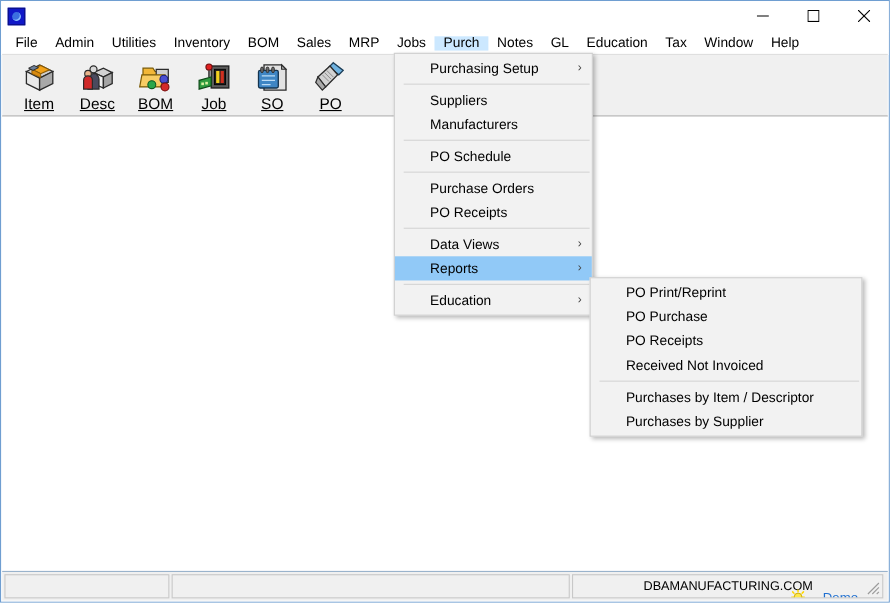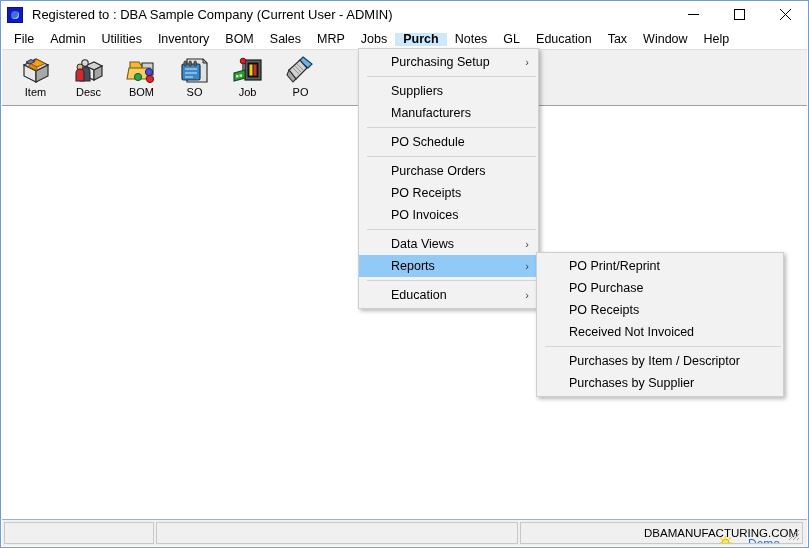--- a/index.html
+++ b/index.html
@@ -93,21 +93,20 @@
     color: #000000;
     padding: 0 8px;
     display: flex;
     align-items: center;
     white-space: nowrap;
     cursor: default;
     line-height: 1;
   }
   .menu-top-item.active {
     background: #cce8ff;
-    font-weight: bold;
   }
 
   
   #toolbar {
     position: absolute;
     left: 1px;
     top: 48px;
     right: 1px;
     height: 57px;
     background: #f0f0f0;
@@ -128,25 +127,26 @@
     padding-top: 4px;
     box-sizing: border-box;
     cursor: default;
   }
   .tool-icon {
     width: 32px;
     height: 32px;
     display: block;
   }
   .tool-label {
-    font-size: 11px;
+    font-size: 14px;
     color: #000000;
     margin-top: 1px;
     line-height: 1;
     font-family: "Liberation Sans", sans-serif;
+    text-decoration: underline;
   }
 
   
   #client-area {
     position: absolute;
     left: 1px;
     top: 105px;
     right: 1px;
     bottom: 30px;
     background: #ffffff;
@@ -227,21 +227,21 @@
     color: #000000;
     padding: 0 4px;
     overflow: hidden;
     white-space: nowrap;
   }
   #status-panel-1 { width: 150px; flex: none; }
   #status-panel-2 { flex: 1 1 auto; min-width: 0; }
   #status-panel-3 {
     width: 283px;
     flex: none;
-    justify-content: flex-end;
+    justify-content: center;
     position: relative;
     padding-left: 5px;
     font-family: "Liberation Sans", sans-serif;
   }
   #demo-wrap {
     position: absolute;
     right: 22px;
     top: 50%;
     transform: translateY(-50%);
     display: flex;
@@ -262,21 +262,20 @@
     height: 14px;
   }
 </style>
 </head>
 <body>
 
 <div id="app-window">
 
   <div id="title-bar">
     <div id="app-icon"></div>
-    <div id="title-text">Registered to : DBA Sample Company (Current User - ADMIN)</div>
 
     <div class="win-buttons">
       <div class="win-btn">
         <svg width="11" height="11" viewBox="0 0 11 11">
           <line x1="0" y1="5.5" x2="11" y2="5.5" stroke="#000" stroke-width="1"></line>
         </svg>
       </div>
       <div class="win-btn">
         <svg width="11" height="11" viewBox="0 0 11 11">
           <rect x="0.5" y="0.5" width="10" height="10" fill="none" stroke="#000" stroke-width="1"></rect>
@@ -342,20 +341,38 @@
     <svg viewBox="0 0 32 32" class="tool-icon">
       <polygon points="4,8 13,8 15,11 26,11 26,15 4,15" fill="#f2b737" stroke="#7a5a05" stroke-width="1.1"></polygon>
       <polygon points="16,9 27,9 27,21 16,21" fill="#cfcfcf" stroke="#2b2b2b" stroke-width="1.1"></polygon>
       <polygon points="3,14 24,14 20,25 1,25" fill="#f7cc63" stroke="#7a5a05" stroke-width="1.1"></polygon>
       <circle cx="23" cy="18" r="3.6" fill="#4a4fd0" stroke="#1b1f7a" stroke-width="1"></circle>
       <circle cx="12" cy="23" r="3.6" fill="#2aa64a" stroke="#0d5a22" stroke-width="1"></circle>
       <circle cx="24" cy="25" r="3.6" fill="#d42a2a" stroke="#7a0d0d" stroke-width="1"></circle>
     </svg>
         </div>
         <div class="tool-label">BOM</div>
+      </div>
+      <div class="tool-btn">
+        <div>
+    <svg viewBox="0 0 32 32" class="tool-icon">
+      <rect x="13" y="6" width="16" height="20" fill="#5b5b5b" stroke="#1c1c1c" stroke-width="1.2"></rect>
+      <rect x="16" y="9" width="10" height="14" fill="#1d1d1d" stroke="#000" stroke-width="0.8"></rect>
+      <rect x="17.5" y="10.5" width="3" height="11" fill="#f0d020"></rect>
+      <rect x="21.5" y="10.5" width="3" height="11" fill="#d03020"></rect>
+      <circle cx="11" cy="7" r="2.8" fill="#e02020" stroke="#6d0d0d" stroke-width="1"></circle>
+      <line x1="11" y1="10" x2="11" y2="16" stroke="#2b2b2b" stroke-width="1.4"></line>
+      <polygon points="2,19 13,16 13,24 2,27" fill="#2f9b3f" stroke="#0e4a18" stroke-width="1.1"></polygon>
+      <g fill="#d8f0a0">
+        <rect x="4" y="21" width="2.4" height="2.4"></rect>
+        <rect x="7.6" y="20.4" width="2.4" height="2.4"></rect>
+      </g>
+    </svg>
+        </div>
+        <div class="tool-label">Job</div>
       </div>
       <div class="tool-btn">
         <div>
     <svg viewBox="0 0 32 32" class="tool-icon">
       <polygon points="8,5 24,5 28,9 28,28 8,28" fill="#e2e2e2" stroke="#2b2b2b" stroke-width="1.2"></polygon>
       <polygon points="24,5 24,9 28,9" fill="#b4b4b4" stroke="#2b2b2b" stroke-width="1"></polygon>
       <rect x="3" y="10" width="18" height="16" rx="1.5" fill="#3f86c4" stroke="#14344f" stroke-width="1.2"></rect>
       <g stroke="#bcdcf5" stroke-width="1.2">
         <line x1="6" y1="15" x2="18" y2="15"></line>
         <line x1="6" y1="19" x2="18" y2="19"></line>
@@ -366,38 +383,20 @@
         <rect x="10" y="7" width="2.4" height="5" rx="1.2"></rect>
         <rect x="15" y="7" width="2.4" height="5" rx="1.2"></rect>
       </g>
     </svg>
         </div>
         <div class="tool-label">SO</div>
       </div>
       <div class="tool-btn">
         <div>
     <svg viewBox="0 0 32 32" class="tool-icon">
-      <rect x="13" y="6" width="16" height="20" fill="#5b5b5b" stroke="#1c1c1c" stroke-width="1.2"></rect>
-      <rect x="16" y="9" width="10" height="14" fill="#1d1d1d" stroke="#000" stroke-width="0.8"></rect>
-      <rect x="17.5" y="10.5" width="3" height="11" fill="#f0d020"></rect>
-      <rect x="21.5" y="10.5" width="3" height="11" fill="#d03020"></rect>
-      <circle cx="11" cy="7" r="2.8" fill="#e02020" stroke="#6d0d0d" stroke-width="1"></circle>
-      <line x1="11" y1="10" x2="11" y2="16" stroke="#2b2b2b" stroke-width="1.4"></line>
-      <polygon points="2,19 13,16 13,24 2,27" fill="#2f9b3f" stroke="#0e4a18" stroke-width="1.1"></polygon>
-      <g fill="#d8f0a0">
-        <rect x="4" y="21" width="2.4" height="2.4"></rect>
-        <rect x="7.6" y="20.4" width="2.4" height="2.4"></rect>
-      </g>
-    </svg>
-        </div>
-        <div class="tool-label">Job</div>
-      </div>
-      <div class="tool-btn">
-        <div>
-    <svg viewBox="0 0 32 32" class="tool-icon">
       <polygon points="18,3 27,10 23,14 14,7" fill="#6fb2e0" stroke="#1c3d57" stroke-width="1.2"></polygon>
       <polygon points="4,16 15,6 22,14 11,25" fill="#d2d2d2" stroke="#2b2b2b" stroke-width="1.2"></polygon>
       <polygon points="4,16 11,25 8,28 2,21" fill="#a9a9a9" stroke="#2b2b2b" stroke-width="1.1"></polygon>
       <g stroke="#8c8c8c" stroke-width="0.9">
         <line x1="8" y1="14" x2="14" y2="20"></line>
         <line x1="10" y1="12" x2="16" y2="18"></line>
         <line x1="12" y1="10" x2="18" y2="16"></line>
       </g>
     </svg>
         </div>
@@ -422,23 +421,20 @@
       <div class="menu-sep"></div>
       <div class="menu-row">
         <span>PO Schedule</span>
       </div>
       <div class="menu-sep"></div>
       <div class="menu-row">
         <span>Purchase Orders</span>
       </div>
       <div class="menu-row">
         <span>PO Receipts</span>
-      </div>
-      <div class="menu-row">
-        <span>PO Invoices</span>
       </div>
       <div class="menu-sep"></div>
       <div class="menu-row">
         <span>Data Views</span>
         <span class="submenu-arrow">›</span>
       </div>
       <div class="menu-row highlight">
         <span>Reports</span>
         <span class="submenu-arrow">›</span>
       </div>

